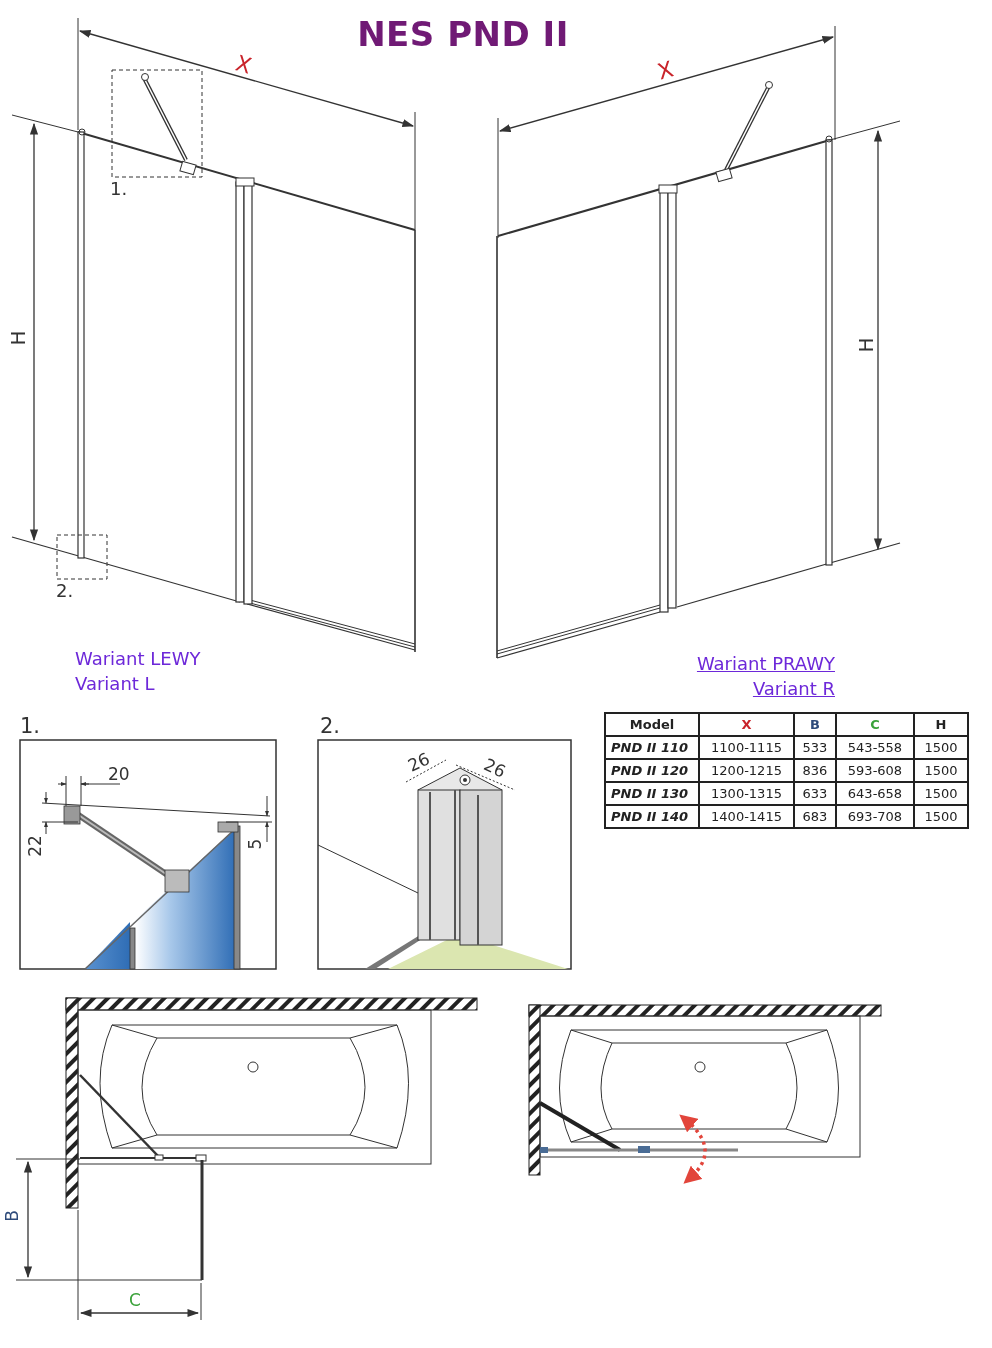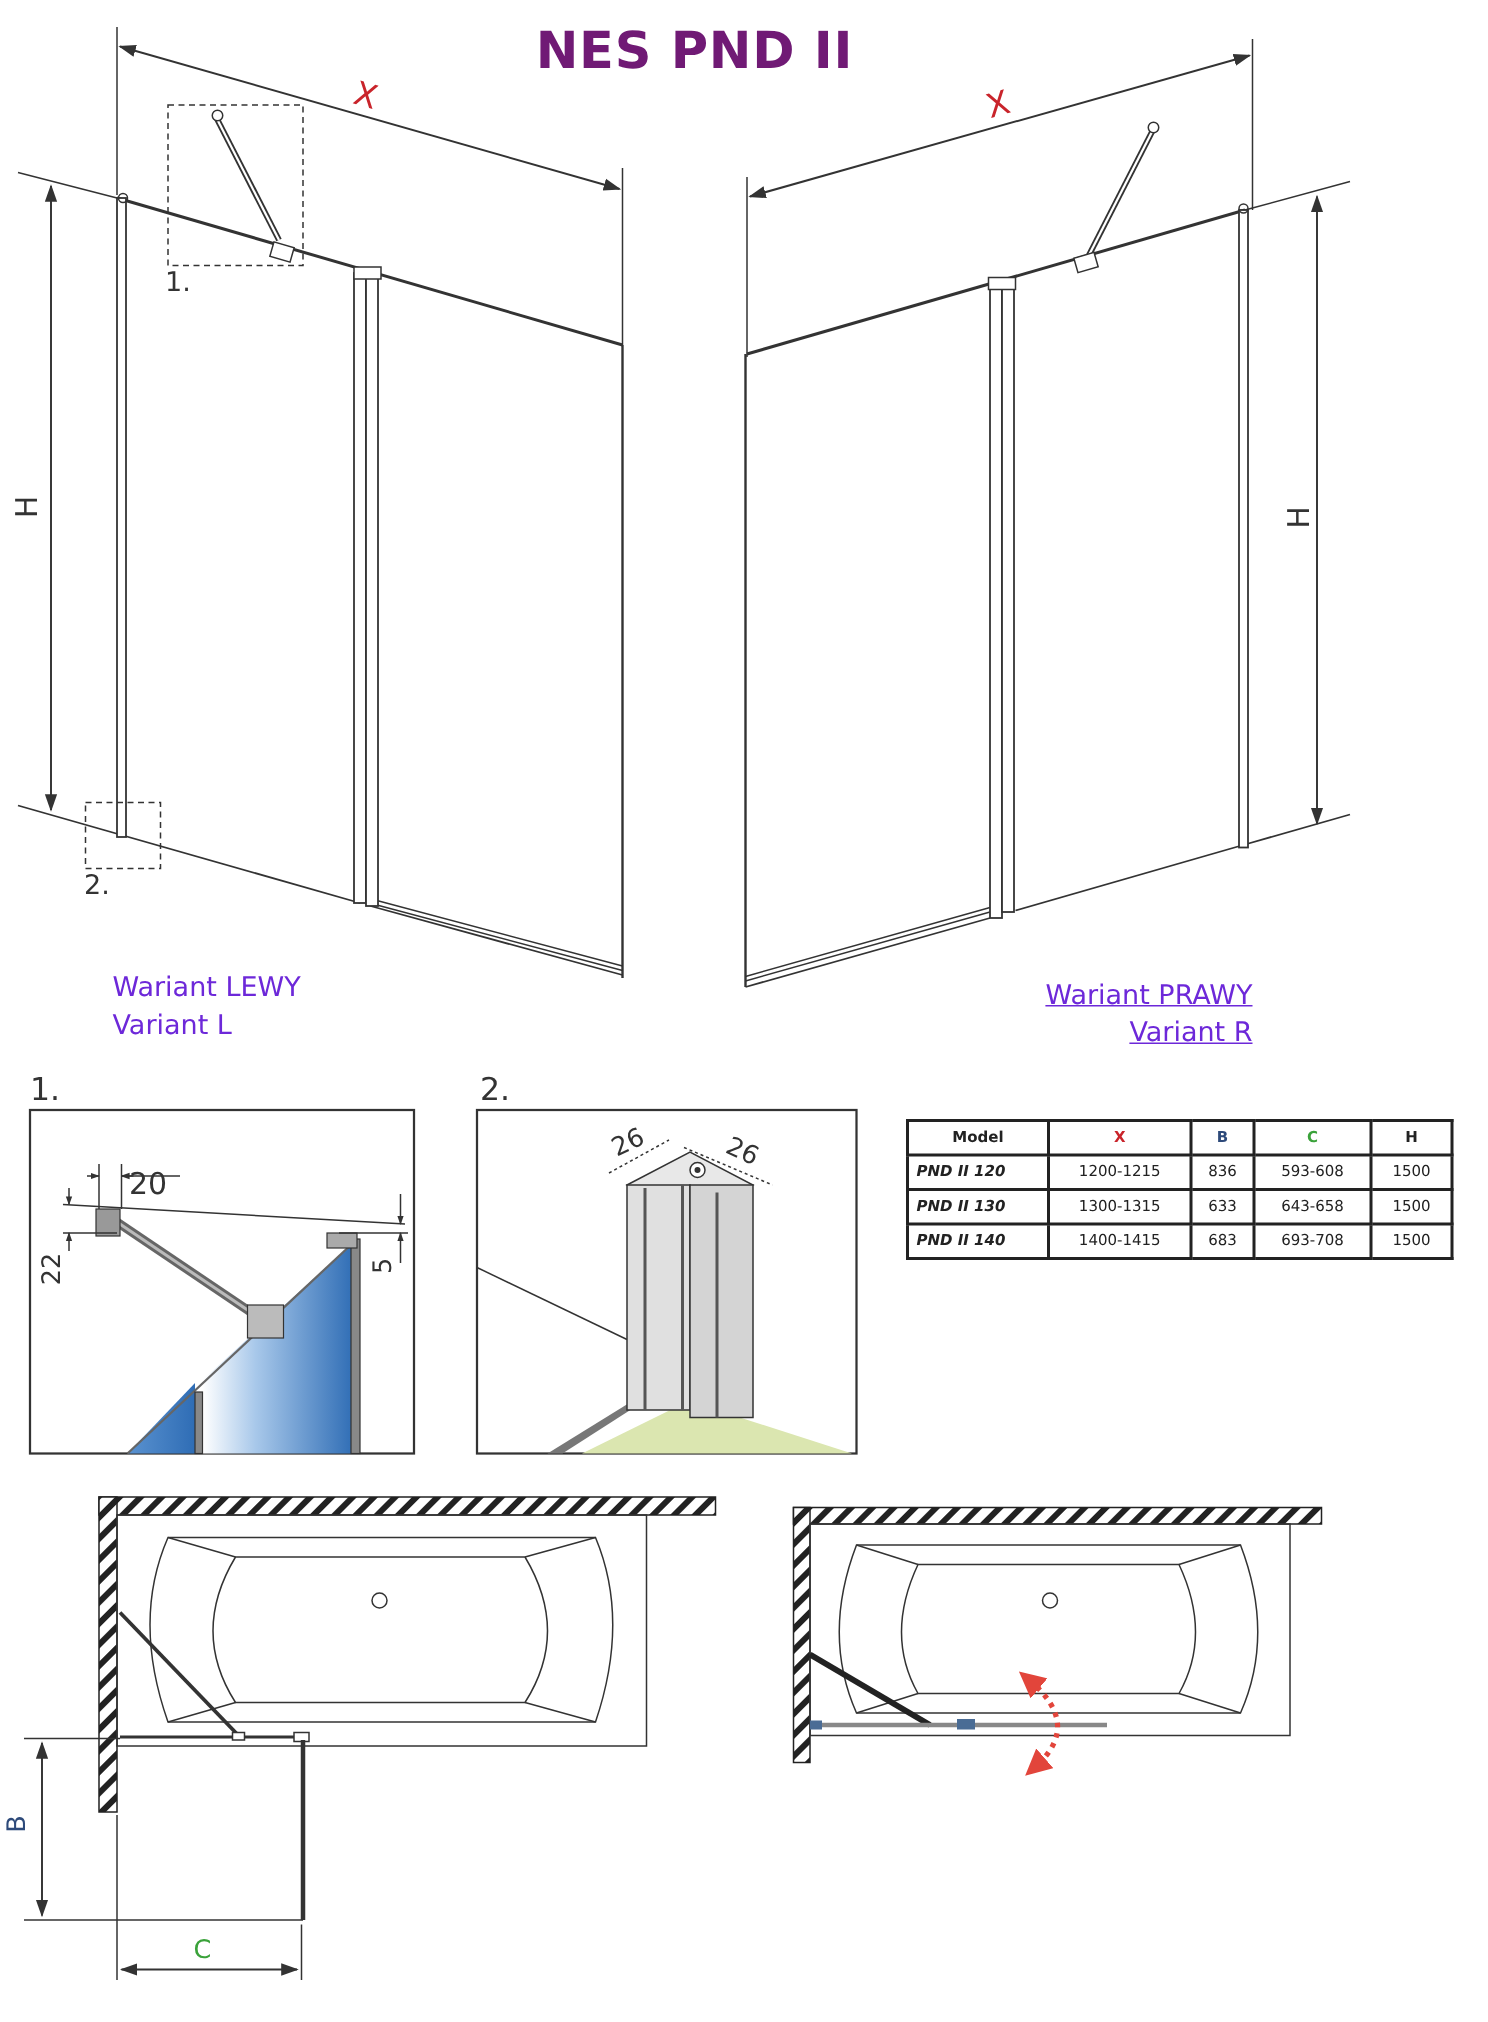--- a/index.html
+++ b/index.html
@@ -4,22 +4,22 @@
 <style>
   html, body { margin:0; padding:0; background:#ffffff; }
   body { width:992px; height:1348px; position:relative; overflow:hidden;
          font-family:"DejaVu Sans", sans-serif; color:#333; }
   svg { position:absolute; left:0; top:0; }
   .title { position:absolute; left:0; top:14px; width:926px; text-align:center;
            font-weight:bold; font-size:34px; color:#701a75; letter-spacing:0.5px; }
   .label { position:absolute; font-size:18px; color:#6d28d9; line-height:25px; }
   .label.right { text-align:right; }
   .num-label { position:absolute; font-size:20px; color:#333; }
-  table.spec { position:absolute; left:604px; top:746px; border-collapse:collapse;
-               font-size:10px; color:#222; }
+  table.spec { position:absolute; left:604px; top:712px; border-collapse:collapse;
+               font-size:13px; color:#222; }
   table.spec td, table.spec th { border:2px solid #222; padding:0 5px; height:21px;
                text-align:center; white-space:nowrap; }
   table.spec th { font-weight:bold; }
   table.spec td.model { font-weight:bold; font-style:italic; text-align:left; }
   .x-col { color:#c9242b; } .b-col { color:#2d4a7a; } .c-col { color:#3aa23a; }
 </style>
 </head>
 <body>
 
 <div class="title">NES PND II</div>
@@ -210,41 +210,48 @@
   <div>Wariant LEWY</div>
   <div>Variant L</div>
 </div>
 <div class="label right" style="left:660px;top:651px;width:175px;text-decoration:underline;">
   <div>Wariant PRAWY</div>
   <div>Variant R</div>
 </div>
 
 <div class="num-label" style="left:20px;top:714px;font-size:21px;">1.</div>
 <div class="num-label" style="left:320px;top:714px;font-size:21px;">2.</div>
-<div class="num-label" style="left:86px;top:764px;font-size:20px;margin-top:13px;">20</div>
+<div class="num-label" style="left:108px;top:764px;font-size:17px;">20</div>
 <div class="num-label" style="left:24px;top:836px;font-size:17px;transform:rotate(-90deg);">22</div>
 <div class="num-label" style="left:250px;top:834px;font-size:17px;transform:rotate(-90deg);">5</div>
 <div class="num-label" style="left:408px;top:752px;font-size:17px;transform:rotate(-25deg);">26</div>
 <div class="num-label" style="left:484px;top:758px;font-size:17px;transform:rotate(25deg);">26</div>
 
 <div class="num-label b-col" style="left:6px;top:1206px;font-size:17px;transform:rotate(-90deg);">B</div>
 <div class="num-label c-col" style="left:129px;top:1290px;font-size:17px;">C</div>
 
 <table class="spec">
   <thead>
     <tr>
       <th style="width:82px">Model</th>
       <th class="x-col" style="width:83px">X</th>
       <th class="b-col" style="width:30px">B</th>
       <th class="c-col" style="width:66px">C</th>
       <th style="width:42px">H</th>
     </tr>
   </thead>
   <tbody>
     <tr>
+      <td class="model">PND II 110</td>
+      <td>1100-1115</td>
+      <td>533</td>
+      <td>543-558</td>
+      <td>1500</td>
+    </tr>
+    <tr>
       <td class="model">PND II 120</td>
       <td>1200-1215</td>
       <td>836</td>
       <td>593-608</td>
       <td>1500</td>
     </tr>
     <tr>
       <td class="model">PND II 130</td>
       <td>1300-1315</td>
       <td>633</td>

